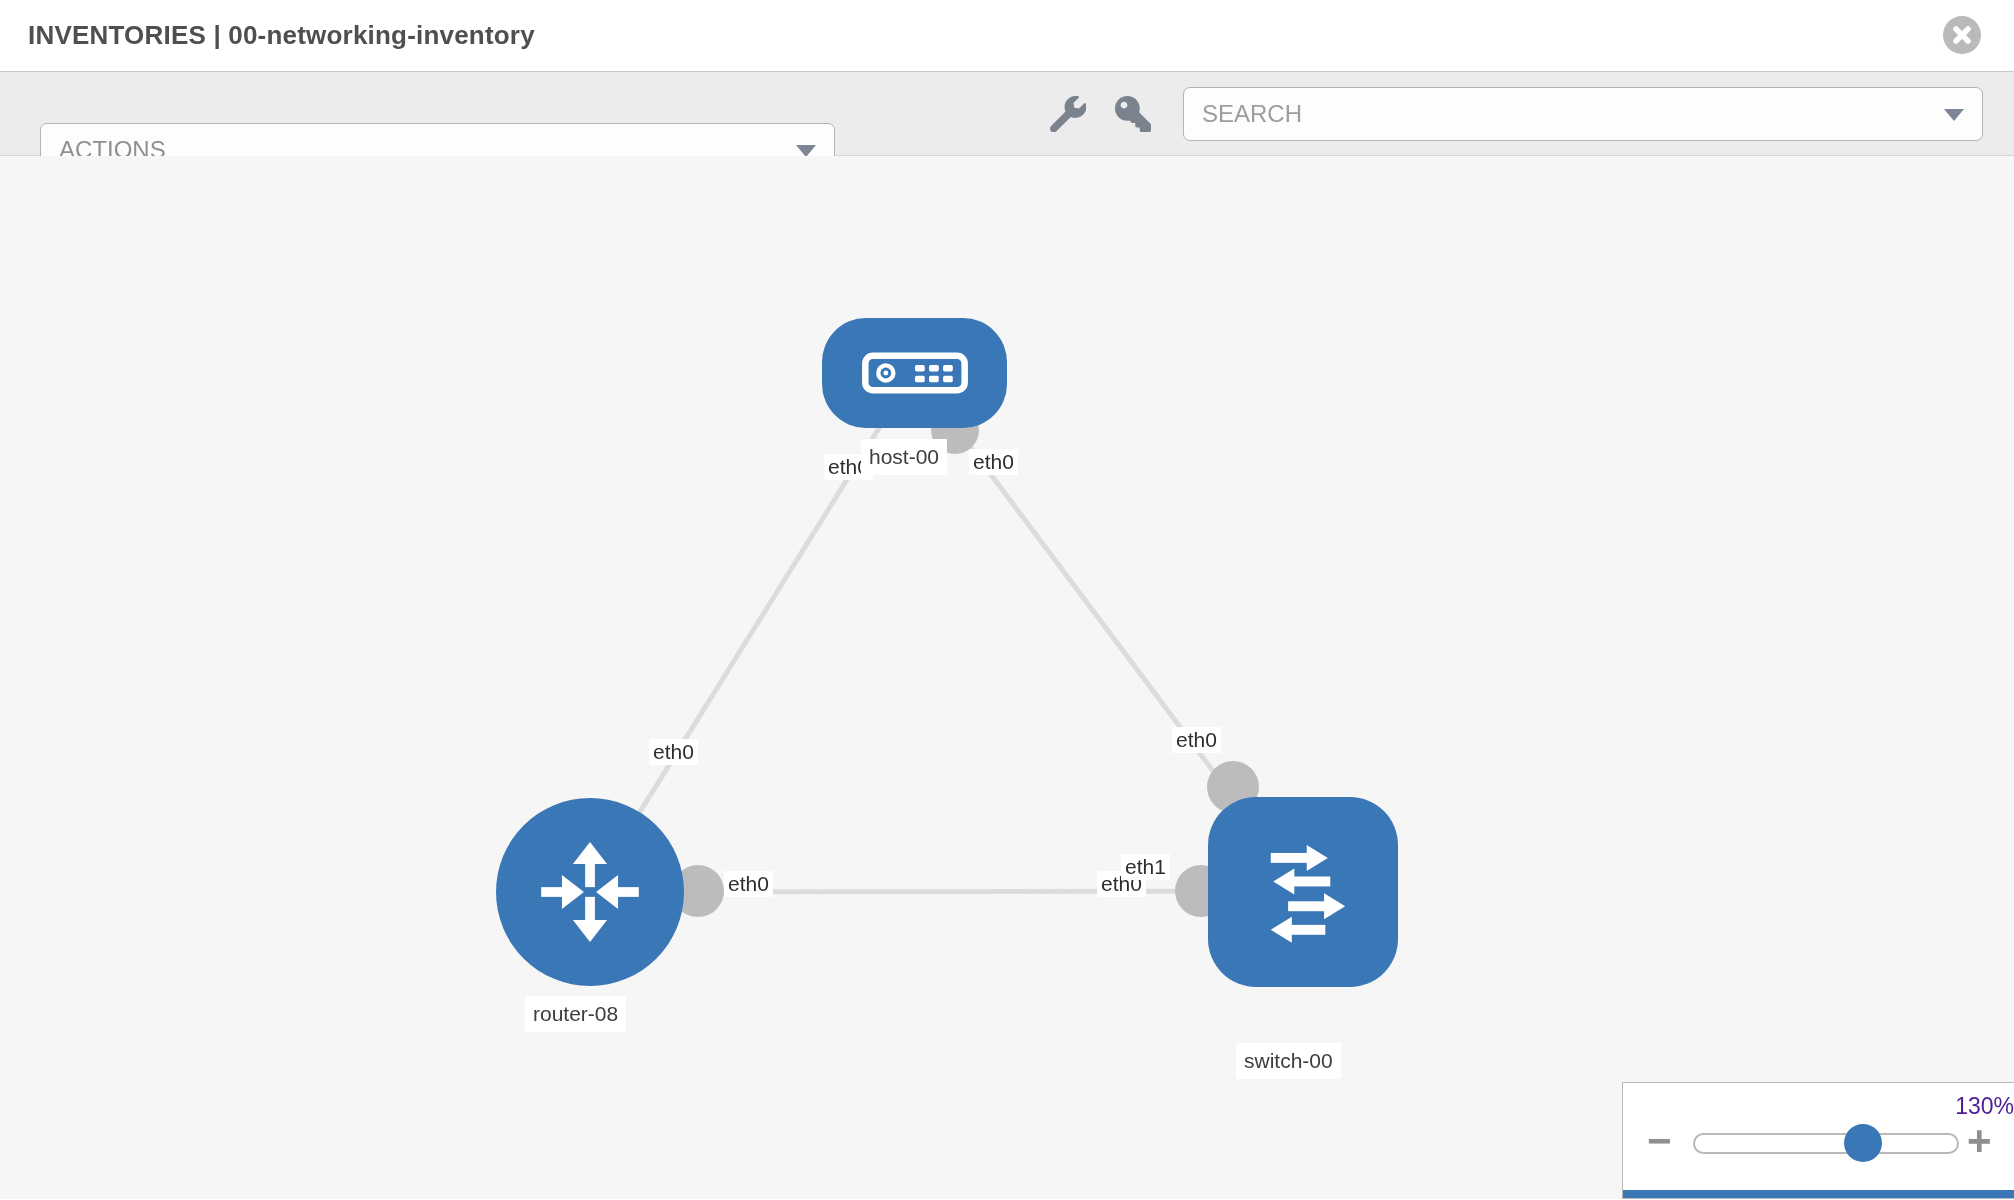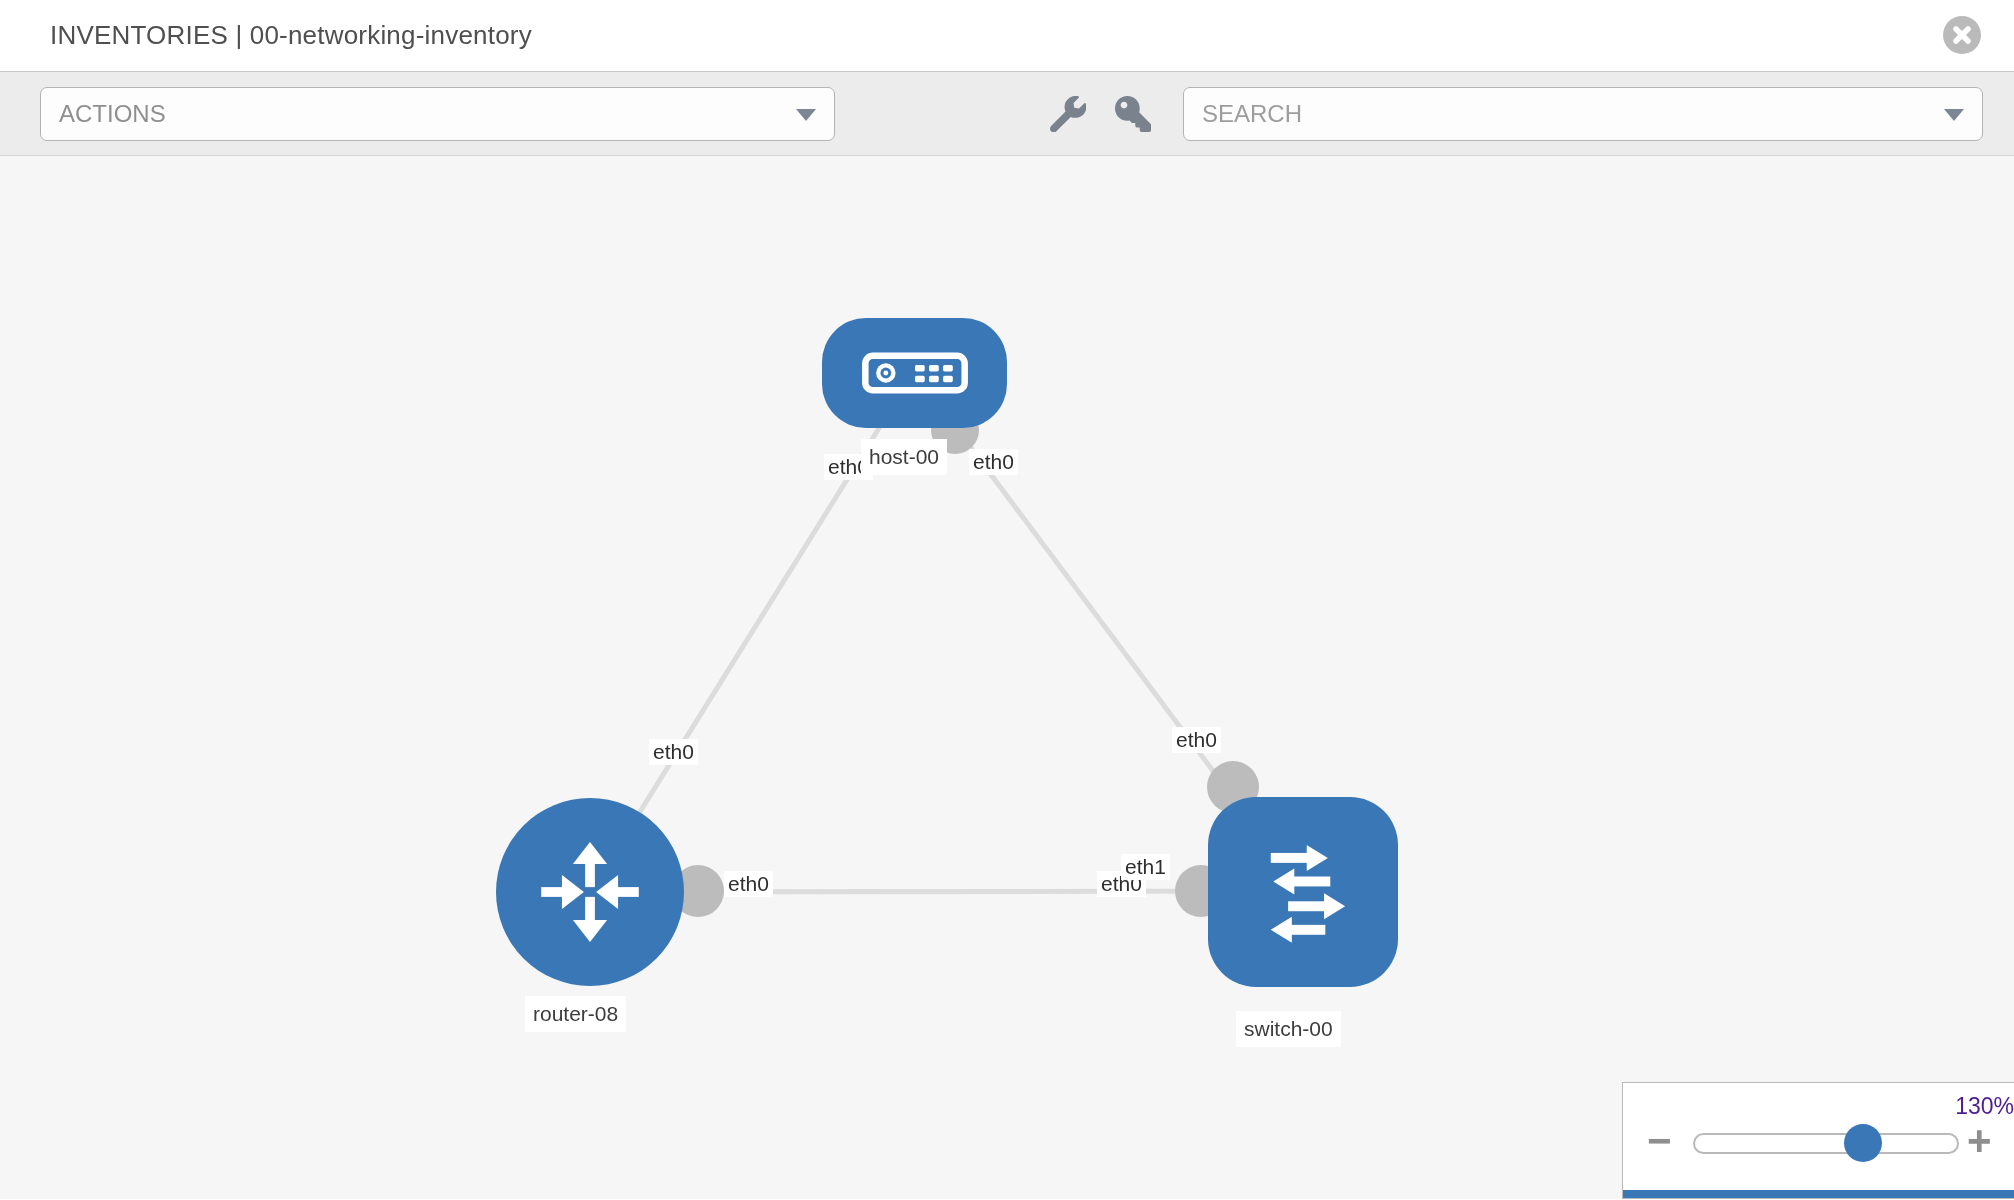--- a/index.html
+++ b/index.html
@@ -2,30 +2,30 @@
 <html><head>
 <meta charset="utf-8">
 <style>
   * { box-sizing: border-box; margin: 0; padding: 0; }
   html,body { width: 2014px; height: 1200px; overflow: hidden; background:#fff;
     font-family: "Liberation Sans", sans-serif; }
 
   
   .header { position: relative; height: 72px; background:#fff;
     border-bottom: 1px solid #c9c9c9; display:flex; align-items:center; }
-  .title { margin-left: 50px; font-size: 26px; font-weight: normal; color:#4f4f4f; letter-spacing:.2px; }
+  .title { margin-left: 28px; font-size: 26px; font-weight: bold; color:#4f4f4f; letter-spacing:.2px; }
   .close-btn { position:absolute; right:33px; top:16px; width:38px; height:38px;
     border-radius:50%; background:#bababa; display:flex; align-items:center; justify-content:center; cursor:pointer; }
 
   
   .toolbar { position: relative; height: 84px; background:#ececec; border-bottom:1px solid #d5d5d5; }
   .select-box { position:absolute; top:15px; height:54px; background:#fdfdfd;
     border:1px solid #b3b3b3; border-radius:7px; display:flex; align-items:center;
     padding:0 18px; font-size:24px; color:#8f8f8f; cursor:pointer; }
-  .select-actions { left:40px; width:795px; }
+  .select-actions { left:40px; width:795px;margin-top:36px; }
   .select-search  { left:1183px; width:800px; padding:0; }
   .select-search input { width:100%; height:100%; border:0; outline:none; background:transparent;
     font-size:24px; color:#555; padding:0 18px; font-family:"Liberation Sans",sans-serif; }
   .select-search input::placeholder { color:#9d9d9d; opacity:1; }
   .caret { position:absolute; right:18px; top:50%; margin-top:-5px; width:0; height:0;
     border-left:10px solid transparent; border-right:10px solid transparent;
     border-top:12px solid #7c8694; }
   .tool-icon { position:absolute; top:24px; width:36px; height:36px; cursor:pointer; }
   .tool-wrench { left:1050px; }
   .tool-key { left:1115px; }
@@ -49,21 +49,21 @@
   .chip-host-left    { left:824px;  top:298px; }
   .chip-host-right   { left:969px;  top:293px; }
   .chip-router-top   { left:649px;  top:583px; }
   .chip-router-right { left:724px;  top:715px; }
   .chip-switch-top   { left:1172px; top:571px; }
   .chip-switch-hidden{ left:1097px; top:715px; }
   .chip-switch-left  { left:1121px; top:698px; }
 
   .label-host   { left:861px;  top:283px; }
   .label-router { left:525px;  top:840px; }
-  .label-switch { left:1236px; top:855px;text-align:center; }
+  .label-switch { left:1236px; top:887px;text-align:center; }
 
   
   .zoom-panel { position:absolute; left:1622px; top:926px; width:392px; height:117px;
     background:#fff; border:1px solid #b9b9b9; border-right:0; }
   .zoom-level { text-align:right; padding-top:10px; font-size:23px; color:#4c1d95; }
   .zoom-minus, .zoom-plus { position:absolute; top:36px; font-size:42px; font-weight:bold;
     color:#8f8f8f; line-height:44px; cursor:pointer; }
   .zoom-minus { left:24px; }
   .zoom-plus  { left:344px; }
   .zoom-track { position:absolute; left:70px; top:50px; width:266px; height:21px;

